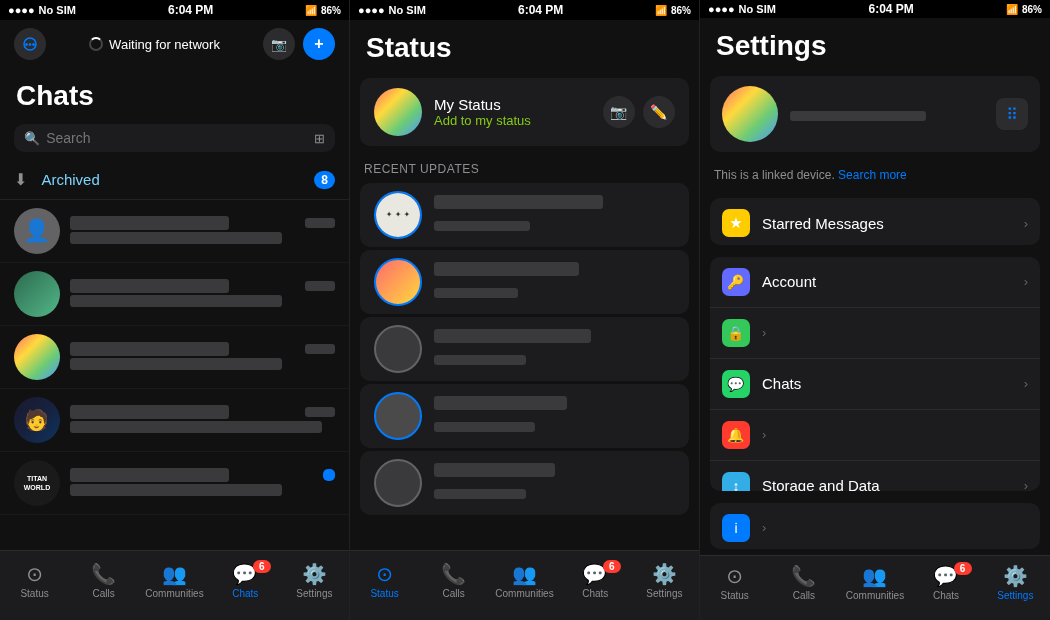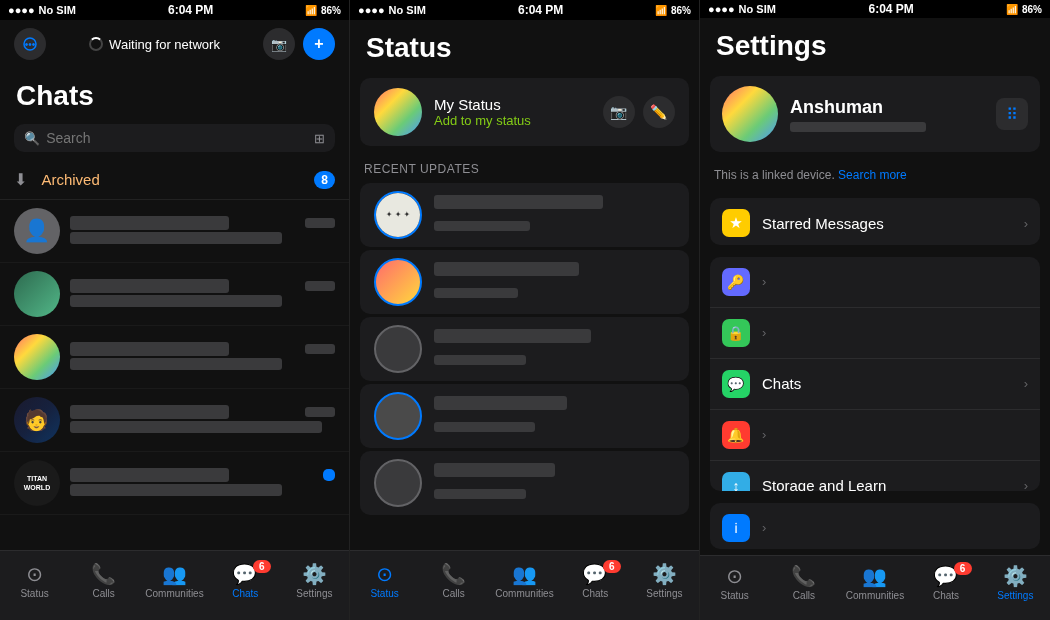--- a/index.html
+++ b/index.html
@@ -86,21 +86,21 @@
 
     
     .archived-row {
       display: flex;
       align-items: center;
       padding: 10px 14px;
       gap: 14px;
       border-bottom: 1px solid #222;
     }
     .archived-row .archive-icon { color: #8e8e93; font-size: 16px; }
-    .archived-row .label { color: #fdba74; font-size: 15px; flex: 1; }
+    .archived-row .label { color: #7dd3fc; font-size: 15px; flex: 1; }
     .archived-row .badge {
       background: #007aff;
       color: #fff;
       border-radius: 10px;
       padding: 2px 7px;
       font-size: 12px;
       font-weight: 600;
     }
 
     
@@ -602,21 +602,20 @@
       <span>📶</span>
       <span>86%</span>
     </div>
   </div>
 
   <div class="page-title">Settings</div>
 
   <div class="settings-profile-card">
     <div class="settings-avatar"></div>
     <div class="settings-profile-info">
-      <div class="settings-profile-name">Anshuman</div>
       <div class="settings-profile-sub"></div>
     </div>
     <div class="settings-qr">
       <span style="font-size:16px;">⠿</span>
     </div>
   </div>
 
   <div class="linked-device-notice">
     <span>This is a linked device.</span>
     <a href="#">Search more</a>
@@ -630,20 +629,21 @@
       <span class="settings-item-label">Starred Messages</span>
       <span class="settings-chevron">›</span>
     </div>
   </div>
 
   <div class="settings-section">
     <div class="settings-item">
       <div class="settings-item-icon" style="background:#636aff;">
         <span style="color:#fff;font-size:14px;">🔑</span>
       </div>
+      <span class="settings-item-label">Account</span>
       <span class="settings-chevron">›</span>
     </div>
     <div class="settings-item">
       <div class="settings-item-icon" style="background:#34c759;">
         <span style="color:#fff;font-size:14px;">🔒</span>
       </div>
       <span class="settings-chevron">›</span>
     </div>
     <div class="settings-item">
       <div class="settings-item-icon" style="background:#25d366;">
@@ -655,21 +655,21 @@
     <div class="settings-item">
       <div class="settings-item-icon" style="background:#ff3b30;">
         <span style="color:#fff;font-size:14px;">🔔</span>
       </div>
       <span class="settings-chevron">›</span>
     </div>
     <div class="settings-item">
       <div class="settings-item-icon" style="background:#32ade6;">
         <span style="color:#fff;font-size:14px;font-weight:700;">↕</span>
       </div>
-      <span class="settings-item-label">Storage and Learn</span>
+      <span class="settings-item-label">Storage and Data</span>
       <span class="settings-chevron">›</span>
     </div>
   </div>
 
   <div class="settings-section">
     <div class="settings-item">
       <div class="settings-item-icon" style="background:#007aff;">
         <span style="color:#fff;font-size:14px;">ℹ</span>
       </div>
       <span class="settings-chevron">›</span>

